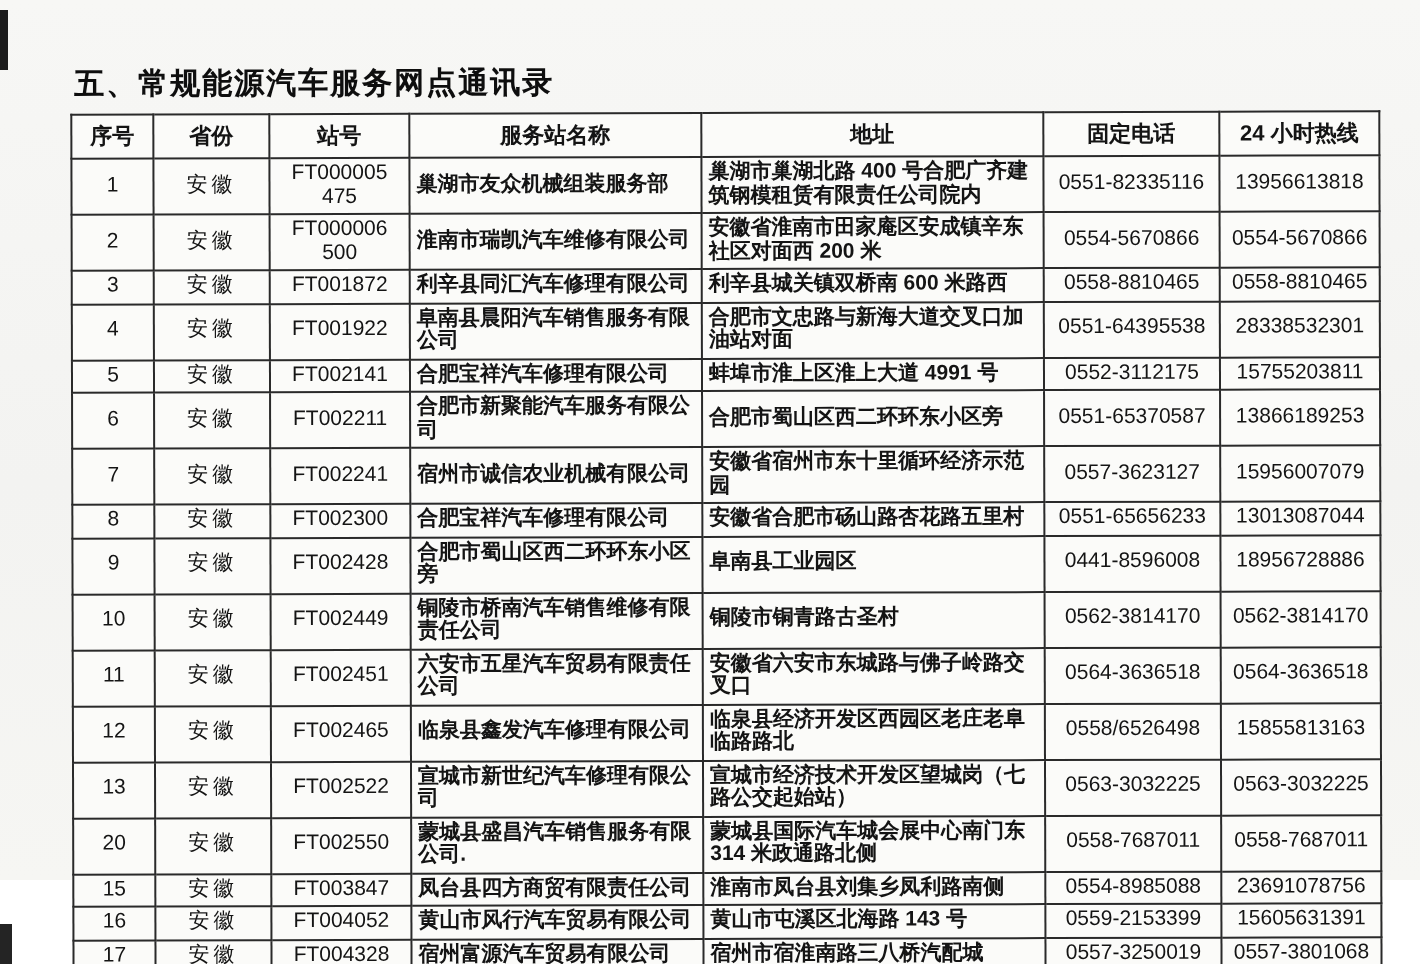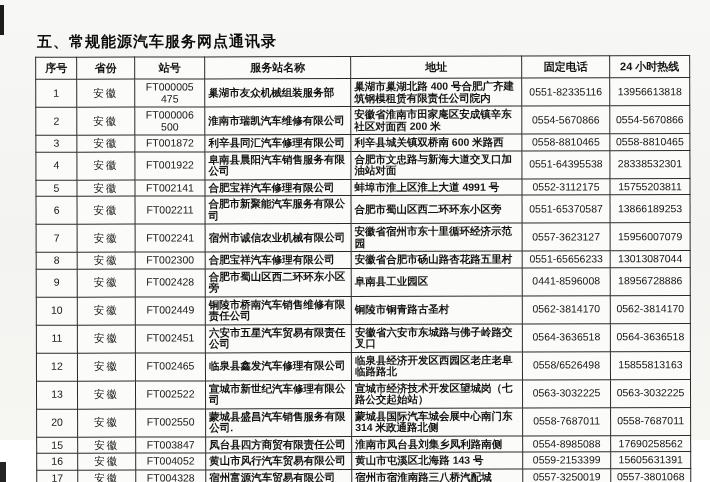--- a/index.html
+++ b/index.html
@@ -221,21 +221,21 @@
             <td class="c5">0558-7687011</td>
             <td class="c6">0558-7687011</td>
           </tr>
           <tr>
             <td class="c0">15</td>
             <td class="c1">安徽</td>
             <td class="c2">FT003847</td>
             <td class="c3">凤台县四方商贸有限责任公司</td>
             <td class="c4">淮南市凤台县刘集乡凤利路南侧</td>
             <td class="c5">0554-8985088</td>
-            <td class="c6">17690258562</td>
+            <td class="c6">23691078756</td>
           </tr>
           <tr>
             <td class="c0">16</td>
             <td class="c1">安徽</td>
             <td class="c2">FT004052</td>
             <td class="c3">黄山市风行汽车贸易有限公司</td>
             <td class="c4">黄山市屯溪区北海路 143 号</td>
             <td class="c5">0559-2153399</td>
             <td class="c6">15605631391</td>
           </tr>

